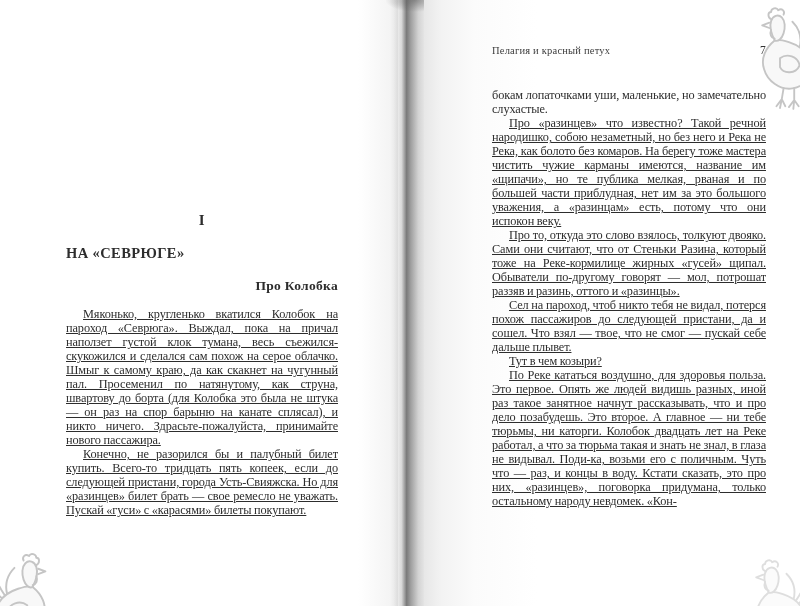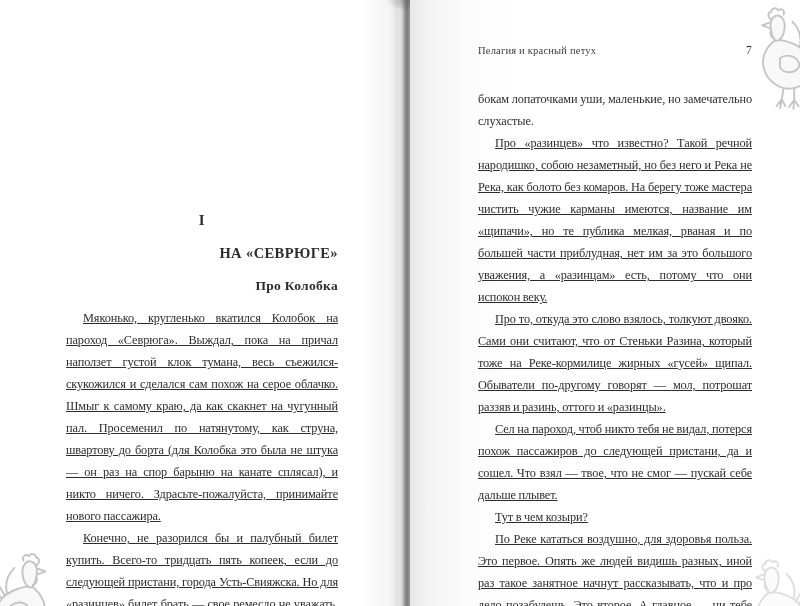--- a/index.html
+++ b/index.html
@@ -8,46 +8,46 @@
     background:#ffffff;
     font-family:"Liberation Serif","DejaVu Serif",serif;
   }
   .spread{position:absolute;inset:0;}
   .page{position:absolute;top:0;height:606px;}
   .page-left{
     left:0;width:398px;
     background:linear-gradient(to right,#ffffff 0%,#ffffff 90%,#f4f4f4 98%,#e3e3e3 100%);
   }
   .page-right{
-    left:410px;width:354px;
+    left:424px;width:354px;
     background:linear-gradient(to right,#e7e7e7 0%,#f3f3f3 5%,#fbfbfb 14%,#ffffff 32%,#ffffff 100%);
   }
   .gutter{
     position:absolute;left:394px;top:0;width:42px;height:606px;
     background:linear-gradient(to right,
       rgba(255,255,255,0) 0%,#d8d8d8 18%,#7a7a7a 30%,#9f9f9f 40%,
       #d3d3d3 58%,#ececec 78%,rgba(255,255,255,0) 100%);
   }
   .gutter-top-shadow{
     position:absolute;left:382px;top:0;width:66px;height:16px;
     background:radial-gradient(ellipse 60% 100% at 50% 0%,rgba(90,90,90,.55) 0%,rgba(90,90,90,0) 75%);
   }
   
   .left-content{position:absolute;left:66px;top:212px;width:272px;color:#2d2d2d;}
   .chapter-number{
     text-align:center;font-weight:bold;font-size:15px;letter-spacing:.5px;margin:0 0 13px 0;
   }
   .chapter-title{
-    text-align:right;font-weight:bold;font-size:14.5px;letter-spacing:.4px;margin:16px 0 16px 0;
+    text-align:left;font-weight:bold;font-size:14.5px;letter-spacing:.4px;margin:16px 0 16px 0;
   }
   .section-title{
     text-align:right;font-weight:bold;font-size:13.5px;letter-spacing:.3px;margin:0 0 13px 0;
   }
   .para{
-    margin:0;font-size:12.3px;line-height:22px;text-align:justify;
+    margin:0;font-size:12.3px;line-height:14px;text-align:justify;
     letter-spacing:-0.1px;word-spacing:-0.4px;color:#2d2d2d;
   }
   .para.indent{text-indent:17px;text-decoration:underline;}
   
   .running-head{
     position:absolute;left:68px;top:44px;width:274px;
     display:flex;justify-content:space-between;align-items:baseline;
     font-size:10.5px;color:#3c3c3c;letter-spacing:.2px;
   }
   .running-head .pagenum{font-size:11.5px;color:#333;}

